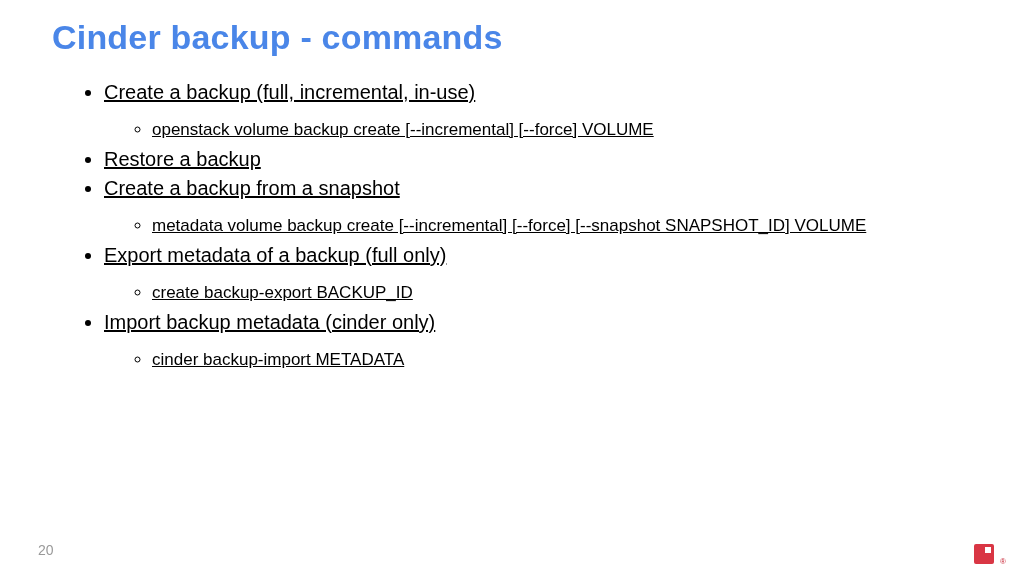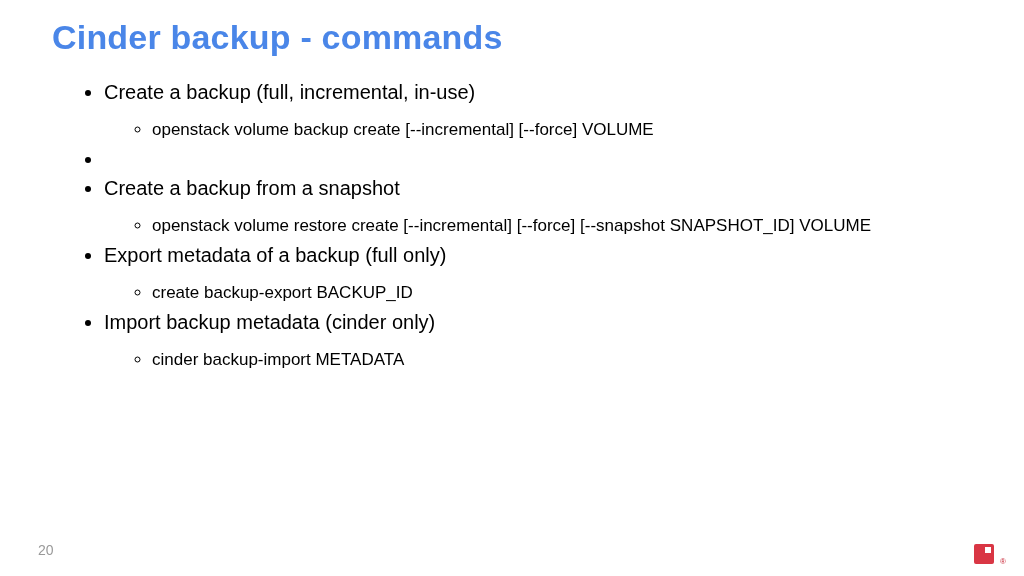--- a/index.html
+++ b/index.html
@@ -14,20 +14,21 @@
     .title {
       color: #4a86e8;
       font-size: 34px;
       font-weight: 700;
       margin-bottom: 22px;
       letter-spacing: 0.2px;
     }
     ul.outer {
       list-style: disc;
       padding-left: 52px;
+      text-decoration: underline;
     }
     ul.outer > li {
       font-size: 20px;
       line-height: 1.35;
       margin-bottom: 2px;
       color: #000;
     }
     ul.outer > li > .item-text {
       display: inline;
     }
@@ -72,25 +73,26 @@
 <h1 class="title">Cinder backup - commands</h1>
 
 <ul class="outer">
   <li>
     <span class="item-text">Create a backup (full, incremental, in-use)</span>
     <ul class="inner">
       <li>openstack volume backup create [--incremental] [--force] VOLUME</li>
     </ul>
   </li>
   <li>
+    <span class="item-text">Restore a backup</span>
   </li>
   <li>
     <span class="item-text">Create a backup from a snapshot</span>
     <ul class="inner">
-      <li>openstack volume restore create [--incremental] [--force] [--snapshot SNAPSHOT_ID] VOLUME</li>
+      <li>metadata volume backup create [--incremental] [--force] [--snapshot SNAPSHOT_ID] VOLUME</li>
     </ul>
   </li>
   <li>
     <span class="item-text">Export metadata of a backup (full only)</span>
     <ul class="inner">
       <li>create backup-export BACKUP_ID</li>
     </ul>
   </li>
   <li>
     <span class="item-text">Import backup metadata (cinder only)</span>

